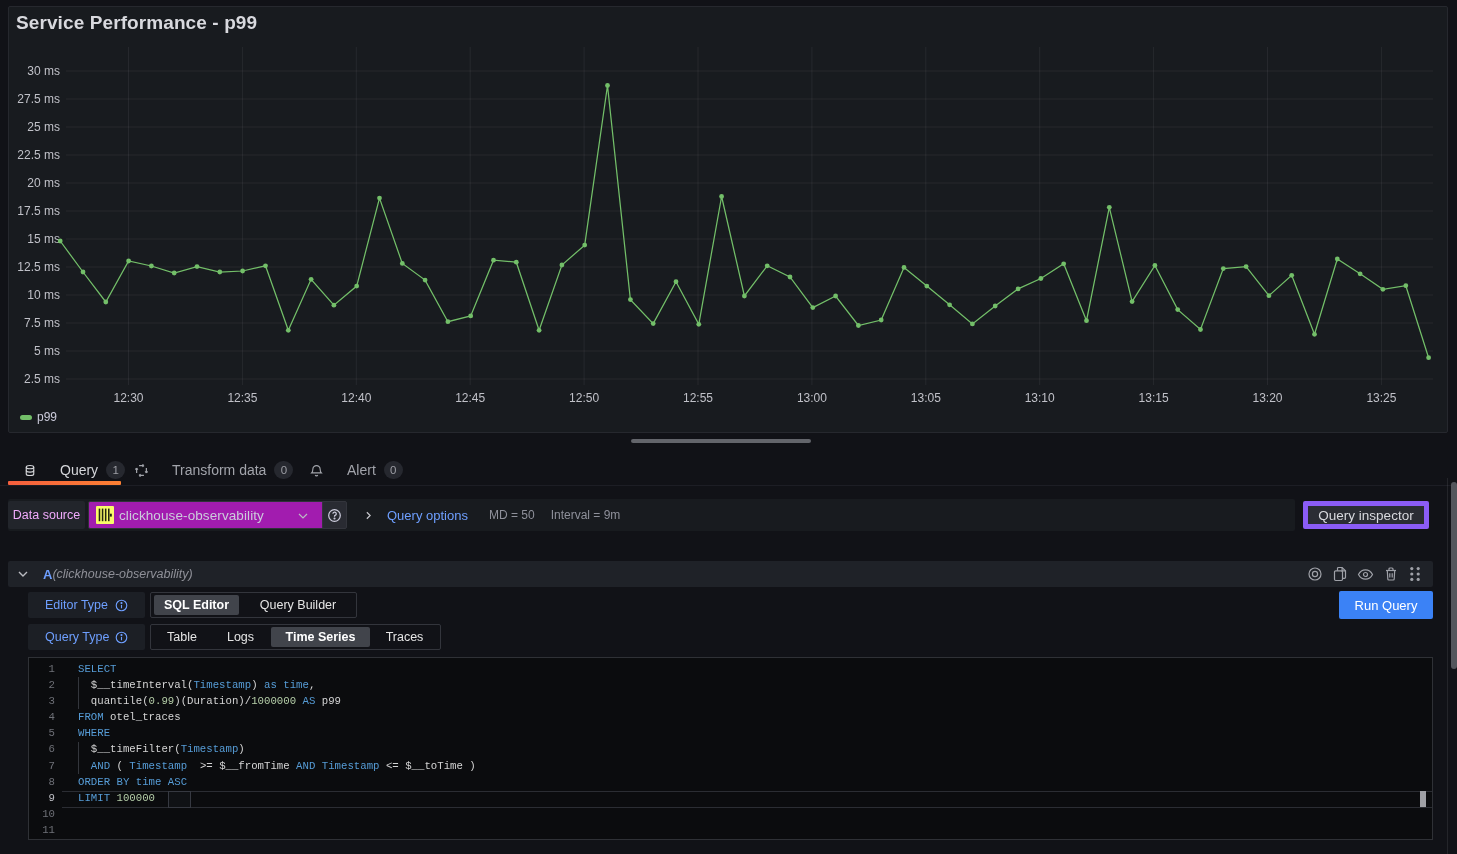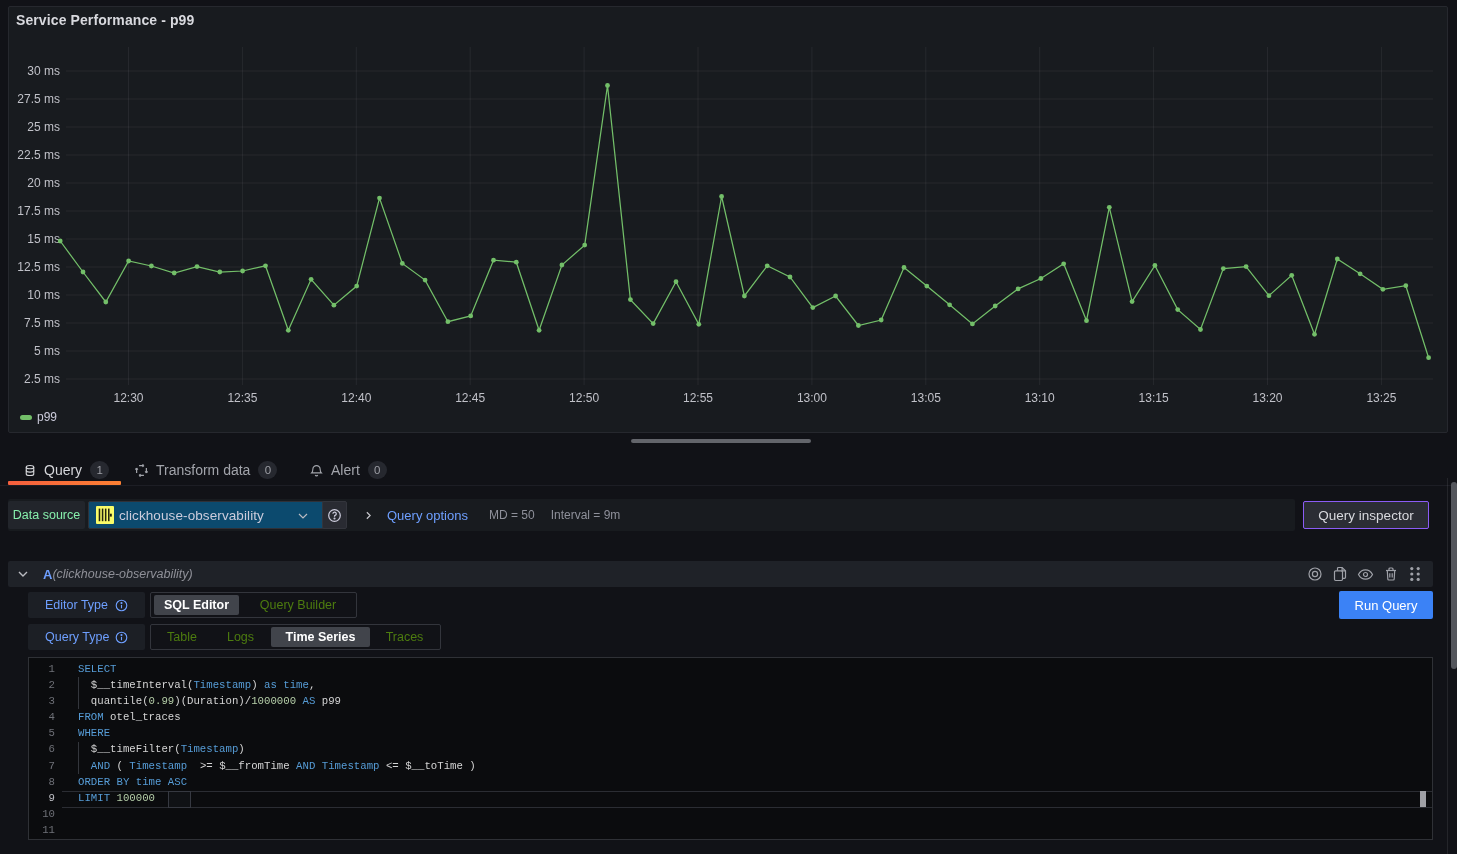--- a/index.html
+++ b/index.html
@@ -1,39 +1,39 @@
 <!DOCTYPE html>
 <html><head>
 <meta charset="utf-8">
 <style>
 *{margin:0;padding:0;box-sizing:border-box}
 html,body{width:1457px;height:854px;background:#111217;font-family:"Liberation Sans",sans-serif;overflow:hidden;position:relative}
 .panel{position:absolute;left:8px;top:6px;width:1440px;height:427px;background:#181b1f;border:1px solid #26282e;border-radius:2px}
-.ptitle{position:absolute;left:7px;top:5px;font-size:14px;font-weight:600;color:#d8d9de;letter-spacing:.1px}
+.ptitle{position:absolute;left:7px;top:5px;font-size:19px;font-weight:600;color:#d8d9de;letter-spacing:.1px}
 .hscroll{position:absolute;left:631px;top:439px;width:180px;height:4px;background:#63656b;border-radius:2px}
 
 .tabs{position:absolute;left:0;top:452px;width:1457px;height:34px;border-bottom:1px solid rgba(204,204,220,.07)}
 .tab{position:absolute;top:0;height:30px;display:flex;align-items:center;font-size:14px;color:#a2a4ab}
-.tab .txt{margin:0 0 0 8px}
+.tab .txt{margin:0 0 0 24px}
 .badge{margin-left:8px;background:#26282f;color:#9d9ea5;border-radius:10px;min-width:19px;height:18px;display:flex;align-items:center;justify-content:center;font-size:11.5px;padding:0 1px}
 .underline{position:absolute;left:8px;top:481px;width:113px;height:3.5px;background:linear-gradient(90deg,#f55f3e,#fc8033);border-radius:1px}
 
 .dsbar{position:absolute;left:8px;top:499px;width:1287px;height:32px;background:#181b1f;border-radius:2px}
-.dslabel{position:absolute;left:0;top:2px;width:77px;height:28px;background:#22252b;border-radius:2px;display:flex;align-items:center;justify-content:center;font-size:12.5px;font-weight:500;color:#86efac}
-.dspicker{position:absolute;left:80px;top:2px;width:254px;height:28px;background:#0c4a6e;border:1px solid #2f3138;border-radius:2px;display:flex;align-items:center}
+.dslabel{position:absolute;left:0;top:2px;width:77px;height:28px;background:#22252b;border-radius:2px;display:flex;align-items:center;justify-content:center;font-size:12.5px;font-weight:500;color:#f0abfc}
+.dspicker{position:absolute;left:80px;top:2px;width:254px;height:28px;background:#a21caf;border:1px solid #2f3138;border-radius:2px;display:flex;align-items:center}
 .dspicker .nm{font-size:13.5px;color:#ccccdc;margin-left:5px;letter-spacing:.1px}
 .helpbtn{position:absolute;left:314px;top:2px;width:25px;height:28px;background:#292b32;border:1px solid #33353c;border-radius:2px;display:flex;align-items:center;justify-content:center}
 .qopt{position:absolute;top:0;height:32px;display:flex;align-items:center;font-size:13px}
-.qinspect{position:absolute;left:1303px;top:501px;width:126px;height:28px;background:#2b2d34;border:1px solid #8b5cf6;border-radius:2px;color:#d8d9de;font-size:13.5px;font-weight:500;display:flex;align-items:center;justify-content:center}
+.qinspect{position:absolute;left:1303px;top:501px;width:126px;height:28px;background:#2b2d34;border:5px solid #8b5cf6;border-radius:2px;color:#d8d9de;font-size:13.5px;font-weight:500;display:flex;align-items:center;justify-content:center}
 
 .arow{position:absolute;left:8px;top:561px;width:1425px;height:26px;background:#1f2228;border-radius:2px;display:flex;align-items:center}
 .rowicons{position:absolute;right:11px;top:0;height:26px;display:flex;align-items:center;gap:9px}
 .chip{position:absolute;left:28px;width:117px;height:26px;background:#1c1f25;border-radius:2px;display:flex;align-items:center;justify-content:space-between;padding:0 17px;font-size:12.5px;font-weight:500;color:#6e9fff}
 .tgroup{position:absolute;left:150px;height:26px;border:1px solid #33353c;border-radius:2px;display:flex;align-items:center;background:#111217}
-.tseg{height:26px;display:flex;align-items:center;justify-content:center;font-size:12.5px;color:#4d7c0f}
+.tseg{height:26px;display:flex;align-items:center;justify-content:center;font-size:12.5px;color:#e5e5e5}
 .tseg.active{background:#41444b;border-radius:2px;height:20px;margin:0 3px;color:#fff;font-weight:700}
 .runbtn{position:absolute;left:1339px;top:591px;width:94px;height:28px;background:#3b82f6;border-radius:2px;color:#fff;font-size:13px;font-weight:500;display:flex;align-items:center;justify-content:center}
 
 .editor{position:absolute;left:28px;top:657px;width:1405px;height:183px;background:#0b0c0e;border:1px solid #2f3136;font-family:"Liberation Mono",monospace;font-size:10.7px;line-height:16.1px}
 .lnums{position:absolute;left:0;top:3px;width:26px;text-align:right;color:#6e7077}
 .lnums div{height:16.1px}
 .code{position:absolute;left:49px;top:3px;color:#d4d4d4}
 .code div{height:16.1px;white-space:pre}
 .k{color:#569cd6}.n{color:#b5cea8}
 .curline{position:absolute;left:33px;top:132.5px;width:1370px;height:17px;border-top:1px solid #2b2d33;border-bottom:1px solid #2b2d33}

